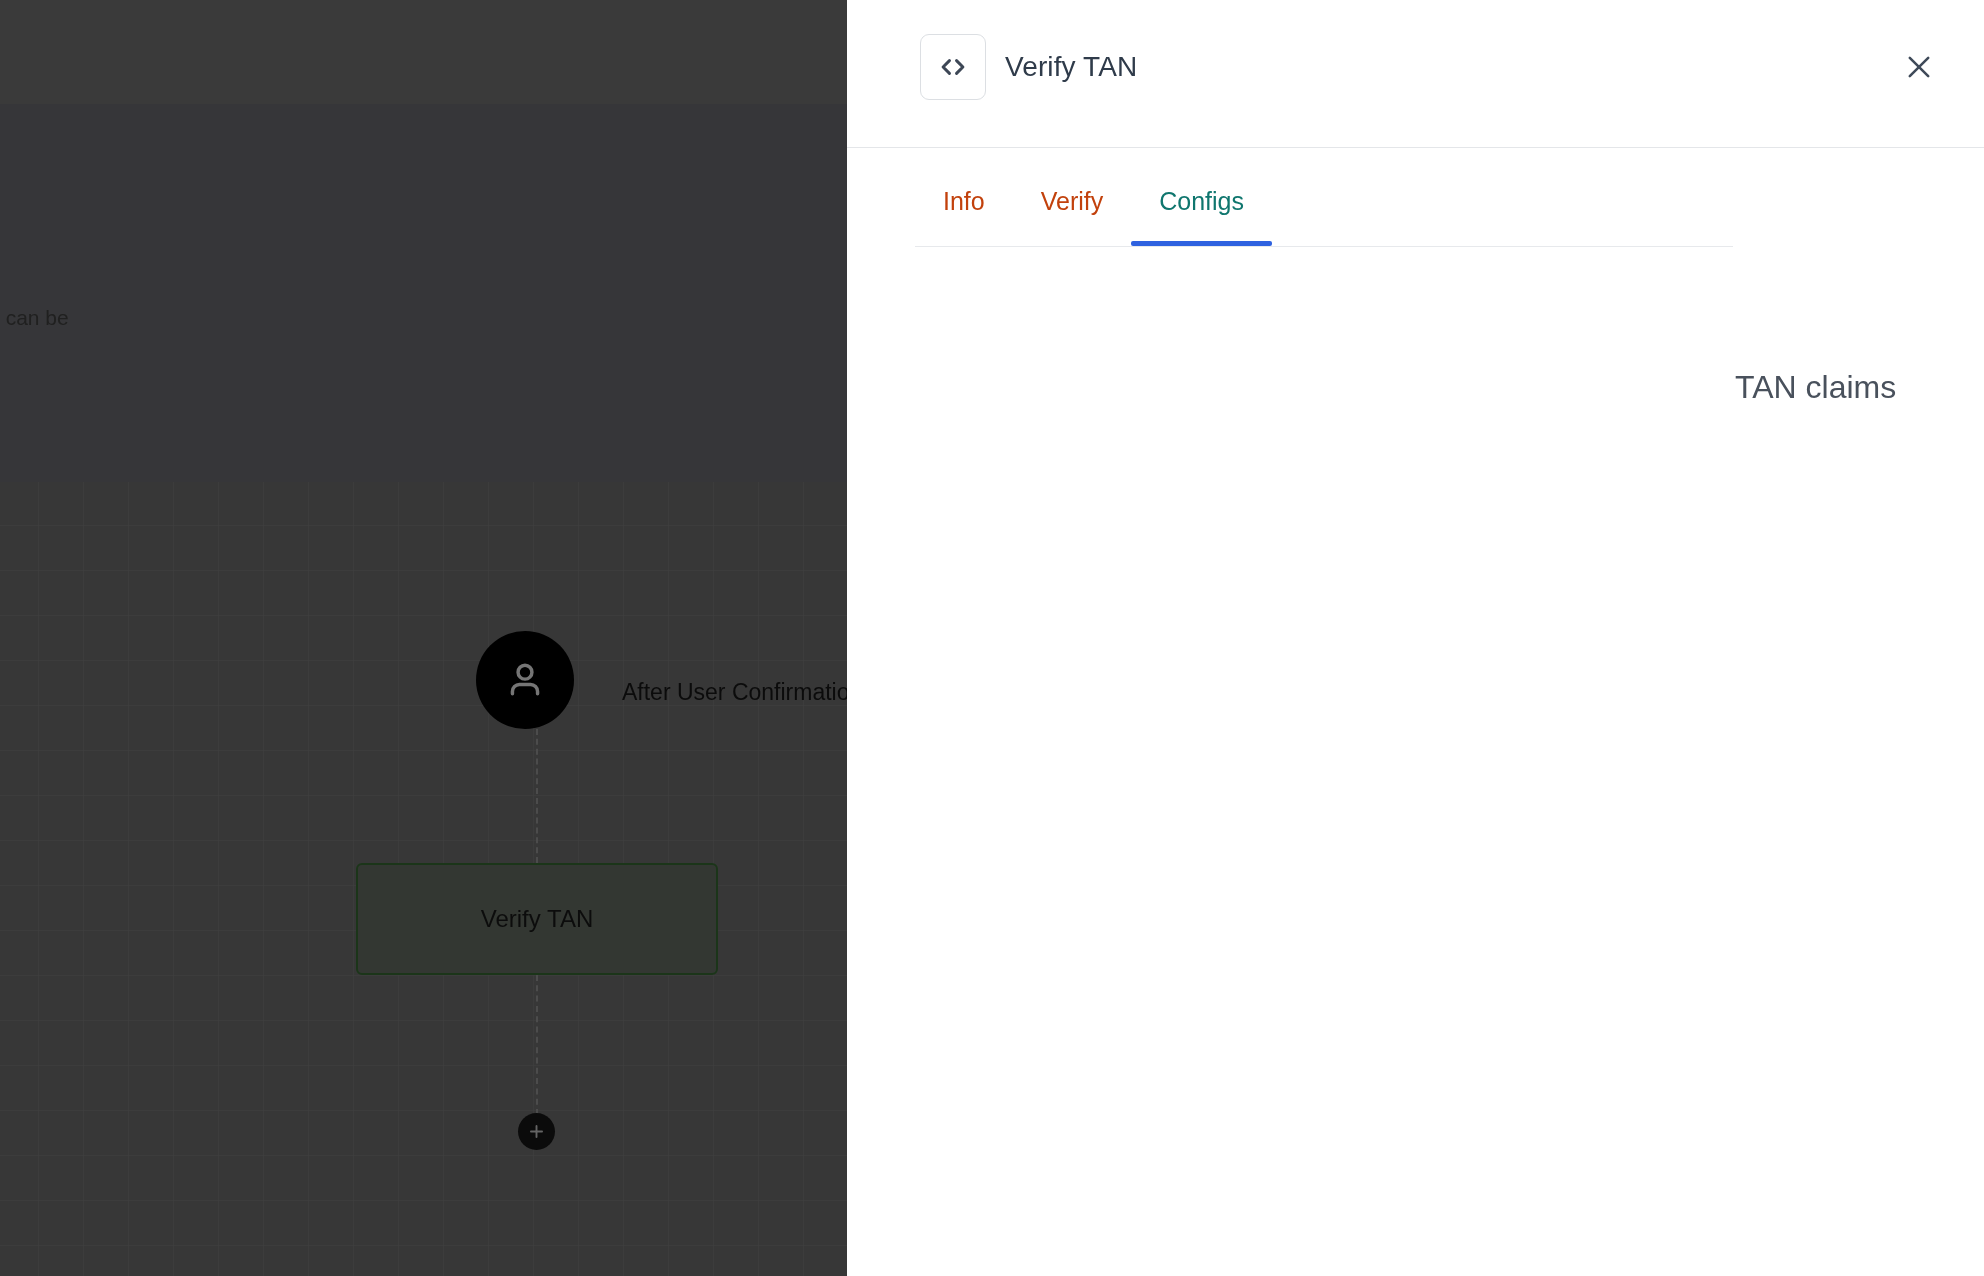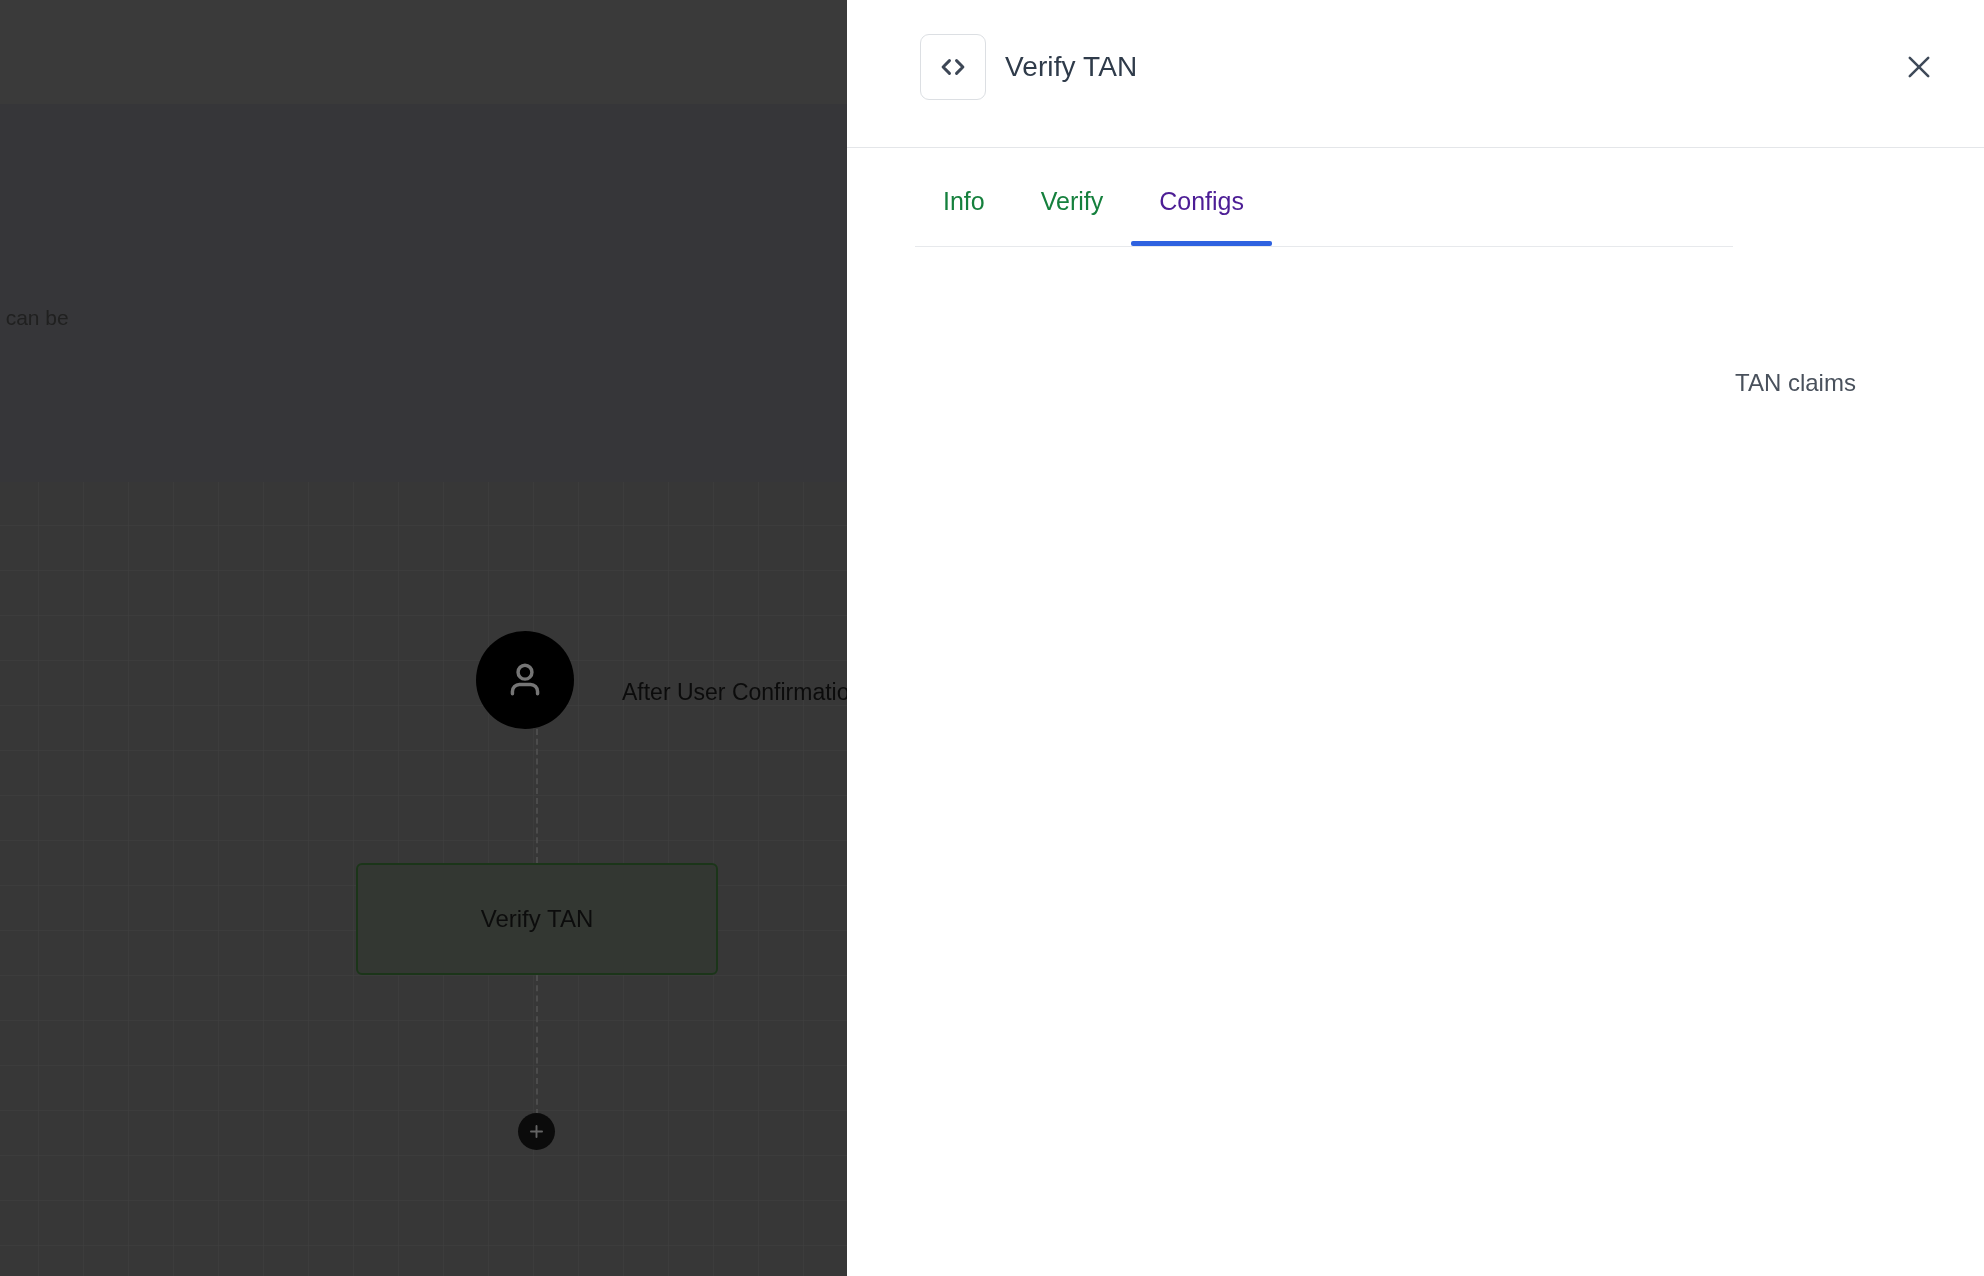--- a/index.html
+++ b/index.html
@@ -158,39 +158,39 @@
     height: 76px;
     border-bottom: 1px solid #e7e9ec;
     display: flex;
     align-items: flex-start;
   }
   .tab {
     position: relative;
     height: 75px;
     padding: 16px 28px 0 28px;
     font-size: 25px;
-    color: #15803d;
+    color: #c2410c;
     cursor: pointer;
     white-space: nowrap;
   }
-  .tab.active { color: #4c1d95; }
+  .tab.active { color: #0f766e; }
   .tab.active::after {
     content: "";
     position: absolute;
     left: 0; right: 0; bottom: 0;
     height: 5px;
     background: #2f62e0;
     border-radius: 2px;
   }
 
   
   #field-label {
     position: absolute;
     left: 888px; top: 369px;
-    font-size: 24px;
+    font-size: 32px;
     color: #49515c;
     white-space: nowrap;
   }
 </style>
 </head>
 <body>
 
 <div id="canvas-area">
   <div class="canvas-band" id="band-top"></div>
   <div class="canvas-band" id="band-mid"></div>

